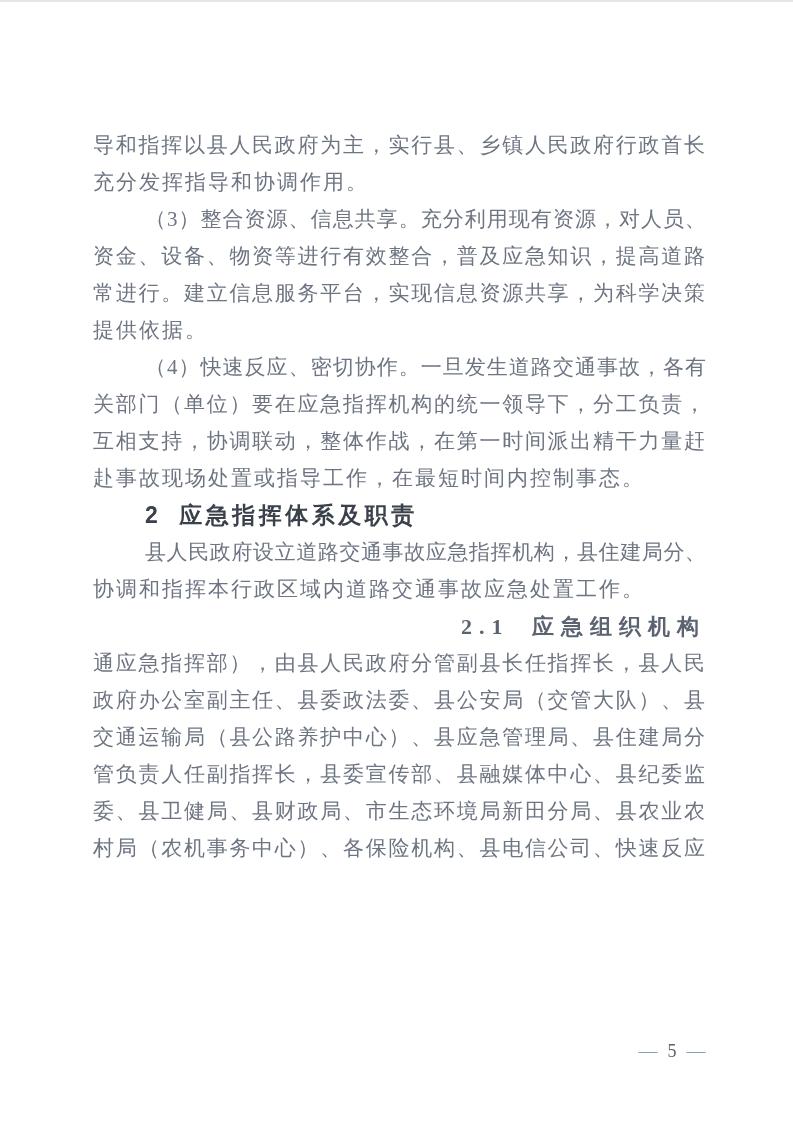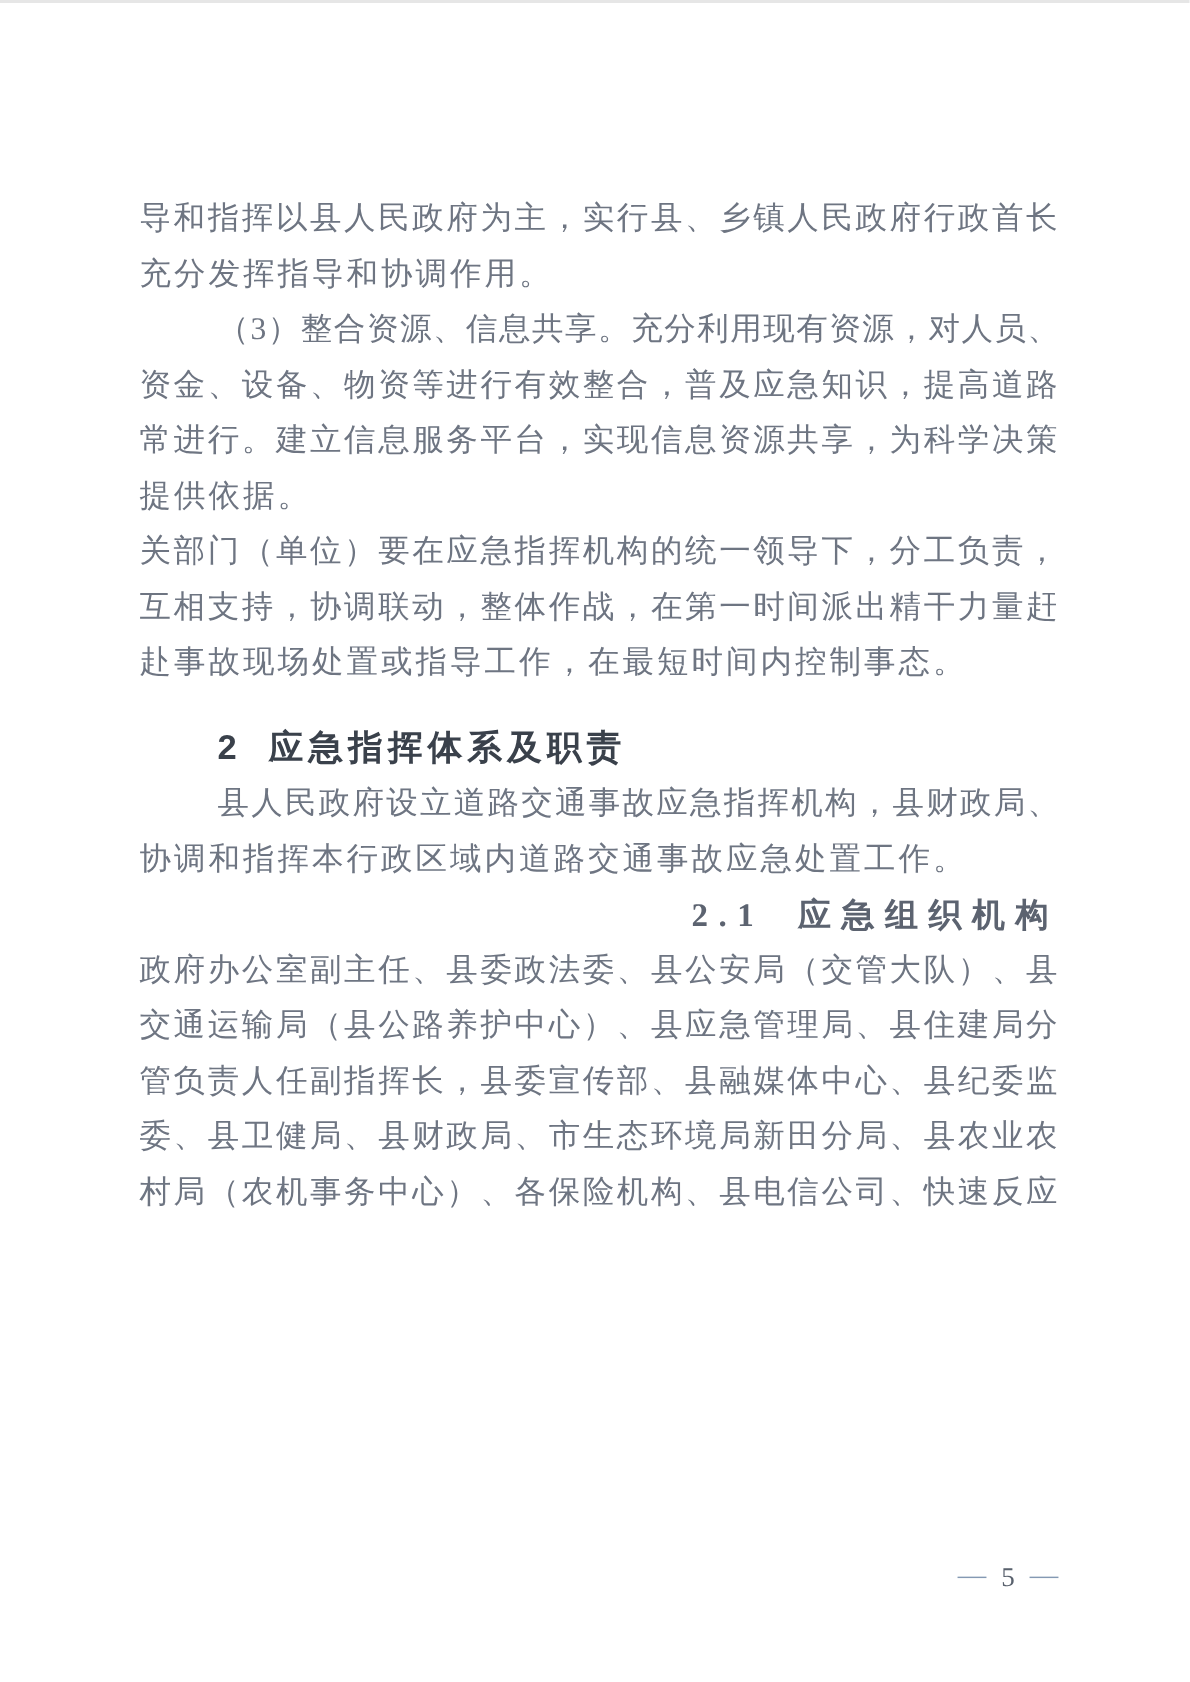--- a/index.html
+++ b/index.html
@@ -56,21 +56,20 @@
   .line.indent.justify {
     letter-spacing: 0;
   }
   .line.heading {
     font-family: "Liberation Sans", sans-serif;
     font-weight: 700;
     color: var(--heading-color, #3a414b);
     font-size: 23px;
     letter-spacing: 3.5px;
     word-spacing: 8px;
-    margin-top: 20px;
   }
   .line.subheading {
     font-family: "Liberation Serif", serif;
     font-weight: 700;
     color: var(--subheading-color, #5c6370);
     font-size: 22px;
     letter-spacing: 7px;
     word-spacing: 10px;
     padding-left: 60px;
     text-align: right;
@@ -105,27 +104,29 @@
 <div class="page">
   <div class="top-edge"></div>
 
   <div class="doc">
       <div class="line body justify">导和指挥以县人民政府为主，实行县、乡镇人民政府行政首长</div>
       <div class="line body">充分发挥指导和协调作用。</div>
       <div class="line body justify indent">（3）整合资源、信息共享。充分利用现有资源，对人员、</div>
       <div class="line body justify">资金、设备、物资等进行有效整合，普及应急知识，提高道路</div>
       <div class="line body justify">常进行。建立信息服务平台，实现信息资源共享，为科学决策</div>
       <div class="line body">提供依据。</div>
+      <div class="line body justify indent">（4）快速反应、密切协作。一旦发生道路交通事故，各有</div>
       <div class="line body justify">关部门（单位）要在应急指挥机构的统一领导下，分工负责，</div>
       <div class="line body justify">互相支持，协调联动，整体作战，在第一时间派出精干力量赶</div>
       <div class="line body">赴事故现场处置或指导工作，在最短时间内控制事态。</div>
       <div class="line heading indent">2 应急指挥体系及职责</div>
-      <div class="line body justify indent">县人民政府设立道路交通事故应急指挥机构，县财政局、</div>
+      <div class="line body justify indent">县人民政府设立道路交通事故应急指挥机构，县住建局分、</div>
       <div class="line body">协调和指挥本行政区域内道路交通事故应急处置工作。</div>
       <div class="line subheading indent">2.1 应急组织机构</div>
+      <div class="line body justify">通应急指挥部），由县人民政府分管副县长任指挥长，县人民</div>
       <div class="line body justify">政府办公室副主任、县委政法委、县公安局（交管大队）、县</div>
       <div class="line body justify">交通运输局（县公路养护中心）、县应急管理局、县住建局分</div>
       <div class="line body justify">管负责人任副指挥长，县委宣传部、县融媒体中心、县纪委监</div>
       <div class="line body justify">委、县卫健局、县财政局、市生态环境局新田分局、县农业农</div>
       <div class="line body justify">村局（农机事务中心）、各保险机构、县电信公司、快速反应</div>
     </div>
 
   <div class="footer">
     <span class="dash">—</span>
     <span class="num">5</span>

